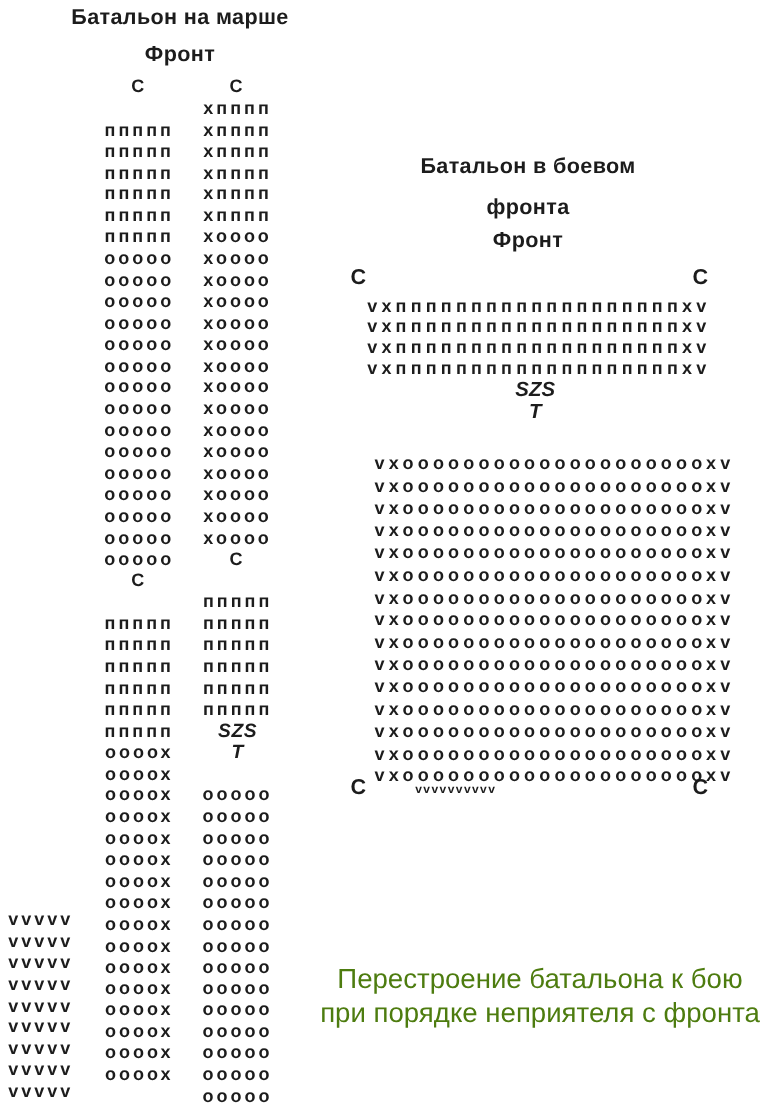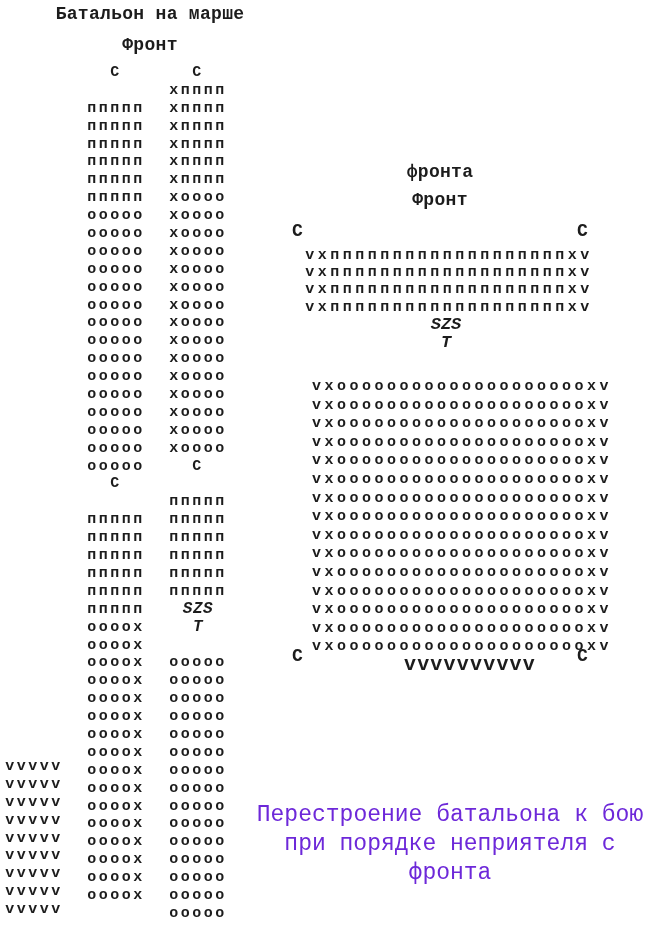--- a/index.html
+++ b/index.html
@@ -1,31 +1,31 @@
 <!DOCTYPE html>
 <html><head>
 <meta charset="utf-8">
 <style>
   html,body{margin:0;padding:0;background:#ffffff;}
   .canvas{
     position:relative;width:650px;height:929px;background:#ffffff;
-    font-family:Liberation Mono, monospace;color:#1c1c1c;overflow:hidden;
+    font-family:Liberation Sans, sans-serif;color:#1c1c1c;overflow:hidden;
   }
   .abs{position:absolute;}
   .title{font-size:18px;font-weight:700;letter-spacing:.3px;white-space:nowrap;text-align:center;}
   .col{font-weight:700;font-size:15px;letter-spacing:2.5px;text-align:center;}
   .col .line{line-height:17.9px;height:17.9px;white-space:nowrap;}
   .line.sym{font-style:italic;font-size:16px;letter-spacing:.5px;}
   .battle-rows{font-weight:700;font-size:15px;letter-spacing:3.5px;text-align:center;white-space:nowrap;}
   .battle-rows.musket .line{line-height:17.2px;height:17.2px;}
   .battle-rows.pike .line{line-height:18.6px;height:18.6px;text-align:right;}
   .corner{font-size:18px;font-weight:700;}
   .staff{font-style:italic;font-weight:700;font-size:17px;text-align:center;line-height:17px;}
-  .rear{font-weight:700;font-size:20px;letter-spacing:1.2px;text-align:right;}
-  .caption{font-size:23px;color:#6d28d9;text-align:center;line-height:29px;}
+  .rear{font-weight:700;font-size:10px;letter-spacing:1.2px;text-align:left;}
+  .caption{font-size:23px;color:#4d7c0f;text-align:center;line-height:29px;}
 </style>
 </head>
 <body>
 
 <div class="canvas">
 
   <div class="abs title" style="left:30px;top:4px;width:240px">Батальон на марше</div>
   <div class="abs title" style="left:30px;top:35px;width:240px">Фронт</div>
 
   <div class="abs col" style="left:3px;top:758px;width:62px">
@@ -133,20 +133,21 @@
       <div class="line">ооооо</div>
       <div class="line">ооооо</div>
       <div class="line">ооооо</div>
       <div class="line">ооооо</div>
       <div class="line">ооооо</div>
       <div class="line">ооооо</div>
       <div class="line">ооооо</div>
       <div class="line">ооооо</div>
     </div>
 
+  <div class="abs title" style="left:290px;top:128px;width:300px">Батальон в боевом</div>
   <div class="abs title" style="left:290px;top:162px;width:300px">фронта</div>
   <div class="abs title" style="left:290px;top:190px;width:300px">Фронт</div>
 
   <span class="abs corner" style="left:292px;top:221px">С</span>
   <span class="abs corner" style="left:577px;top:221px">С</span>
 
   <div class="abs battle-rows musket" style="left:286px;top:247px;width:326px">
       <div class="line">vхпппппппппппппппппппхv</div>
       <div class="line">vхпппппппппппппппппппхv</div>
       <div class="line">vхпппппппппппппппппппхv</div>

